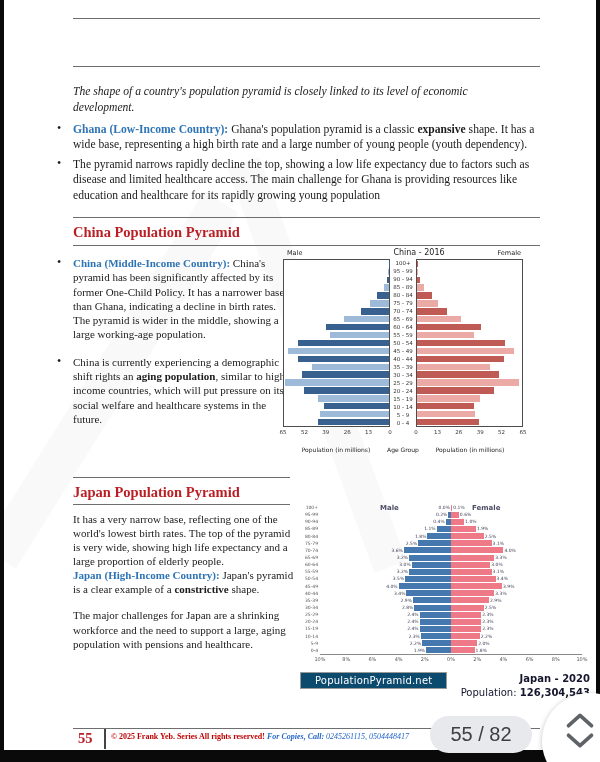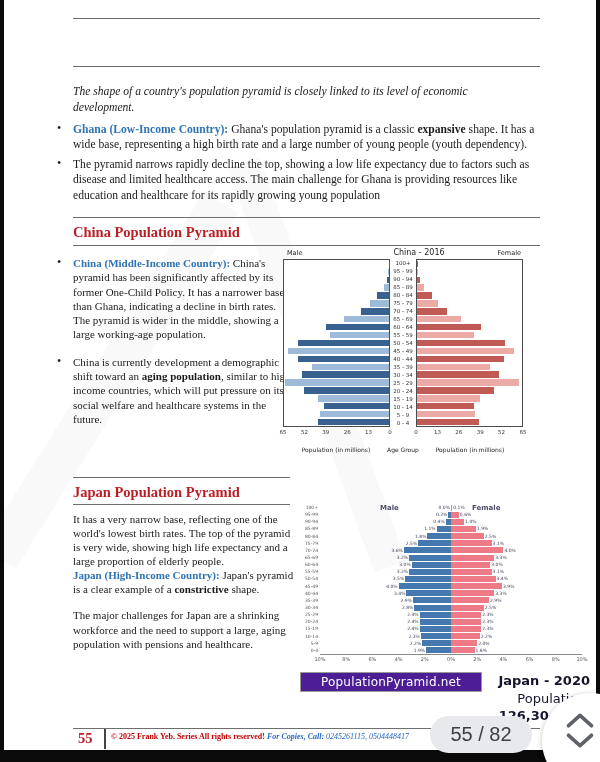--- a/index.html
+++ b/index.html
@@ -69,23 +69,23 @@
   .jc-row { flex:1; display:flex; align-items:stretch; }
   .jc-age { width:20px; display:flex; align-items:center; justify-content:flex-end;
             padding-right:2px; font-size:4.5px; color:#555; white-space:nowrap; }
   .jc-half { position:relative; width:131px; display:flex; align-items:center; }
   .jc-half.m { justify-content:flex-end; }
   .jc-bar { height:6px; }
   .jc-lab { font-size:4.5px; color:#3c3c55; padding:0 1px; white-space:nowrap; }
   .jc-axis { position:relative; margin-left:20px; width:262px; border-top:1px solid #8a8a8a; height:9px; }
   .jc-tick { position:absolute; top:1px; transform:translateX(-50%); font-size:5px; color:#555; }
   .jc-foot { display:flex; justify-content:space-between; align-items:flex-start; margin-top:9px; }
-  .jc-badge { background:#4c1d95; color:#fff; font-size:12px; padding:2px 20px; border:1px solid #9a9a9a;
+  .jc-badge { background:#0c4a6e; color:#fff; font-size:10px; padding:2px 14px; border:1px solid #9a9a9a;
               letter-spacing:0.2px; }
-  .jc-caps { text-align:right; font-size:13px; line-height:1.35; color:#15152e; }
+  .jc-caps { text-align:right; font-size:10px; line-height:1.35; color:#15152e; }
   .jc-caps .t { font-weight:bold; }
   .jc-caps .v { font-weight:bold; }
 
   
   .f-num { position:absolute; left:78px; top:730px; color:#b91f25; font-weight:bold; font-size:14.5px; z-index:2; }
   .f-div { position:absolute; left:104px; top:729px; width:1.5px; height:20px; background:#444; z-index:2; }
   .f-copy { position:absolute; left:111px; top:732px; font-size:8px; white-space:nowrap; z-index:2; }
   .f-copy .red { color:#c00000; font-weight:bold; }
   .f-copy .blue { color:#2666c8; font-style:italic; }
   .f-copy .blue.bld { font-weight:bold; }
@@ -127,21 +127,21 @@
   <div class="rule" style="left:73px; top:245px; width:467px;"></div>
 
   <ul class="bullets colL" style="top:256px;">
     <li>
       <span class="bm">•</span>
       <span class="lead">China (Middle-Income Country):</span><span> China's pyramid has been significantly affected by its former One-Child Policy. It has a narrower base than Ghana, indicating a decline in birth rates.</span>
       <div>The pyramid is wider in the middle, showing a large working-age population.</div>
     </li>
     <li>
       <span class="bm">•</span>
-      <span>China is currently development a demographic shift toward an </span><b>aging population</b><span>, similar to high-income countries, which will put pressure on its social welfare and healthcare systems in the future.</span>
+      <span>China is currently experiencing a demographic shift rights an </span><b>aging population</b><span>, similar to high-income countries, which will put pressure on its social welfare and healthcare systems in the future.</span>
     </li>
   </ul>
 
   <div class="cchart">
     <div class="cc-head">
       <span class="ml">Male</span>
       <span class="tt">China - 2016</span>
       <span class="fl">Female</span>
     </div>
     <div class="cc-body">

